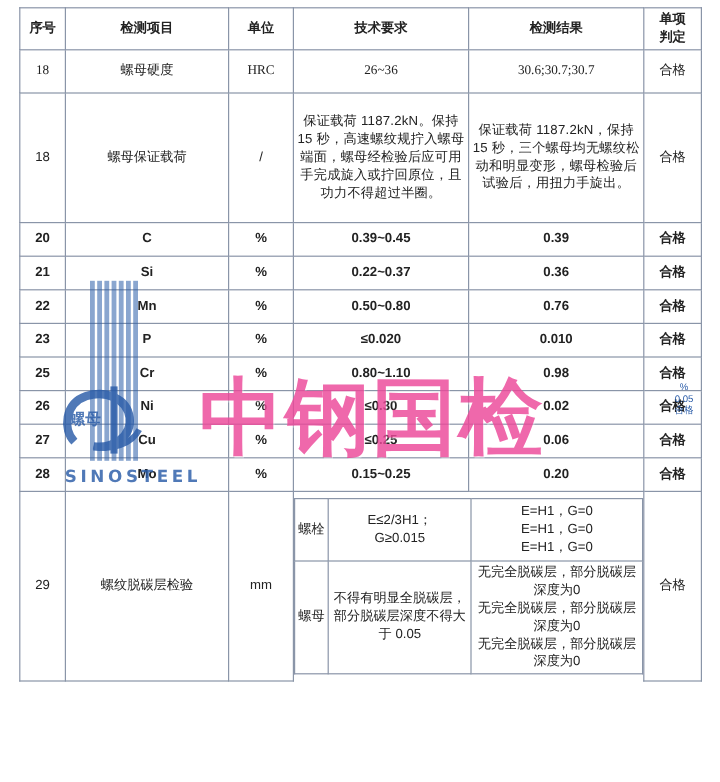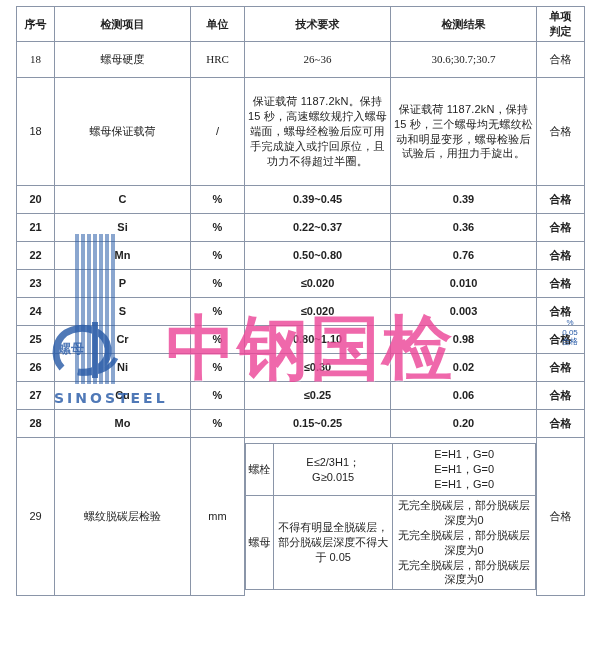--- a/index.html
+++ b/index.html
@@ -225,28 +225,20 @@
         <td class="blurtext">0.50~0.80</td>
         <td class="blurtext">0.76</td>
         <td class="judge">合格</td>
       </tr>
       <tr class="r-normal">
         <td>23</td>
         <td>P</td>
         <td>%</td>
         <td class="blurtext">≤0.020</td>
         <td class="blurtext">0.010</td>
-        <td class="judge">合格</td>
-      </tr>
-      <tr class="r-normal">
-        <td>24</td>
-        <td>S</td>
-        <td>%</td>
-        <td class="blurtext">≤0.020</td>
-        <td class="blurtext">0.003</td>
         <td class="judge">合格</td>
       </tr>
       <tr class="r-normal">
         <td>25</td>
         <td>Cr</td>
         <td>%</td>
         <td class="blurtext">0.80~1.10</td>
         <td class="blurtext">0.98</td>
         <td class="judge">合格</td>
       </tr>

